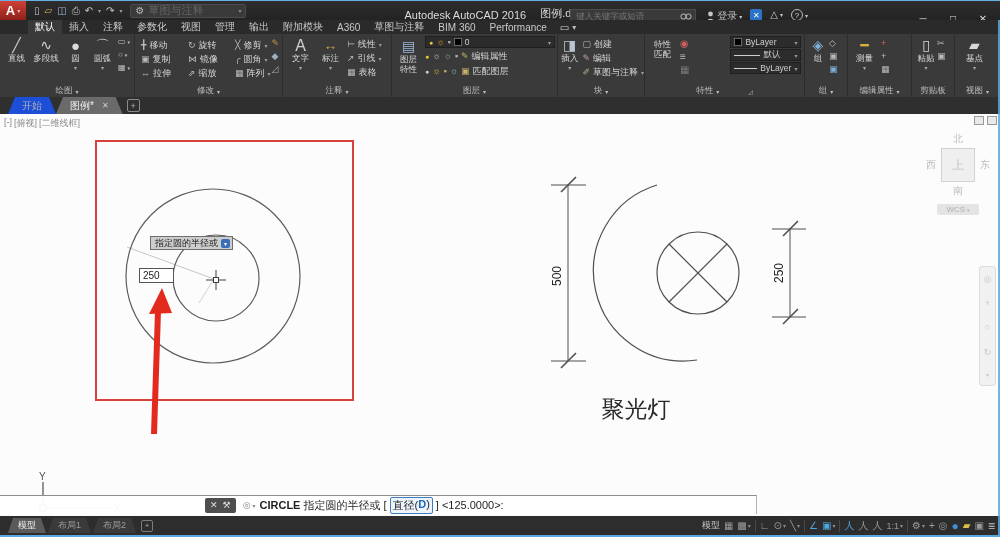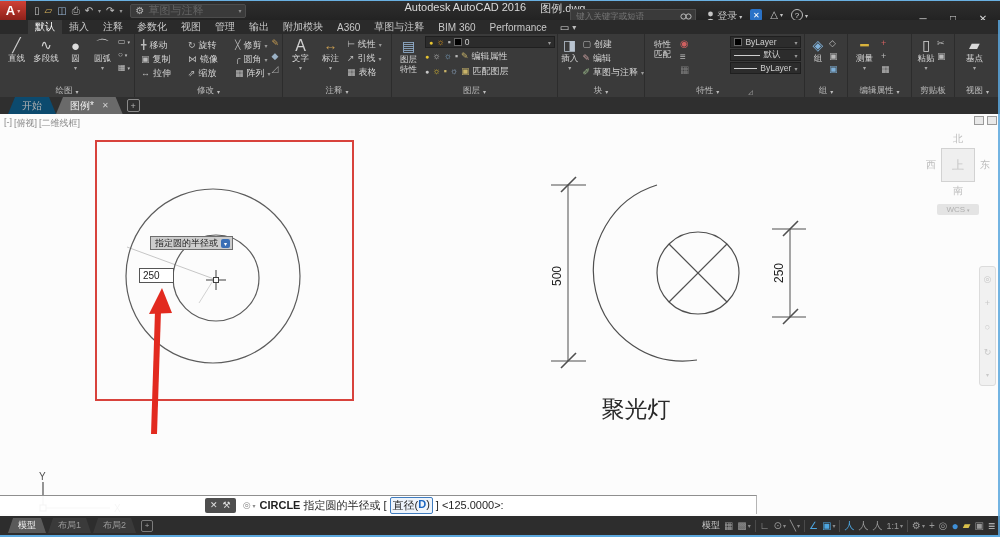--- a/index.html
+++ b/index.html
@@ -9,21 +9,21 @@
   .ic{display:inline-flex;align-items:center;justify-content:center;}
   
   #titlebar{left:0;top:0;width:1000px;height:20px;background:linear-gradient(#2e2e2e,#232323);border-top:1px solid #69b0e2;display:flex;align-items:center;color:#cfcfcf;font-size:10px;}
   #logo{width:26px;height:19px;background:linear-gradient(#d04136,#8e211a);color:#fff;font-weight:bold;font-size:13px;display:flex;align-items:center;justify-content:center;}
   #logo .lc{color:#f4b8b2;font-size:6px;margin-left:2px;}
   .qat{display:flex;align-items:center;gap:5px;margin-left:8px;color:#c4c4c4;font-size:10px;}
   .qat .g{cursor:default;}
   .qat .cs{font-size:6px;color:#9a9a9a;}
   #workspace{margin-left:8px;width:116px;height:14px;background:#3a3a3a;border:1px solid #4c4c4c;border-radius:2px;display:flex;align-items:center;padding:0 4px;gap:4px;}
   #workspace .wtxt{color:#636363;font-size:11px;flex:1;overflow:hidden;white-space:nowrap;}
-  #apptitle{position:absolute;left:0;right:10px;top:0;height:20px;display:flex;align-items:flex-start;justify-content:center;gap:14px;pointer-events:none;}
+  #apptitle{position:absolute;left:0;right:10px;top:0;height:20px;display:flex;align-items:flex-end;justify-content:center;gap:14px;pointer-events:none;}
   #apptitle span{color:#dadada;font-size:11px;}
   #tb-right{position:absolute;right:0;top:8px;height:19px;display:flex;align-items:flex-start;}
   #searchbox{width:126px;height:14px;background:#3a3a3a;border:1px solid #4c4c4c;display:flex;align-items:center;padding:0 3px;margin-right:6px;}
   #searchbox input{flex:1;background:transparent;border:none;outline:none;color:#9a9a9a;font-size:8.5px;width:90px;}
   .tbicon{margin:0 4px;color:#c6c6c6;font-size:10px;display:inline-flex;align-items:center;gap:2px;}
   .xapp{width:12px;height:12px;background:#2a72c7;color:#fff;border-radius:2px;font-size:8px;}
   .helpc{width:12px;height:12px;border:1px solid #bdbdbd;border-radius:50%;font-size:8px;color:#d8d8d8;}
   .winbtn{width:30px;height:18px;color:#d8d8d8;font-size:10px;}
   .winbtn:last-child{margin-right:2px;}
   
@@ -45,21 +45,21 @@
   .sitem .si{font-size:9px;color:#b9b9b9;}
   .sitem .c{font-size:6px;color:#9a9a9a;}
   .combo{height:12px;background:#2c2c2c;border:1px solid #1f1f1f;display:flex;align-items:center;padding:0 3px;gap:3px;font-size:8.5px;color:#cfcfcf;}
   .combo .c{margin-left:auto;font-size:6px;color:#9a9a9a;}
   .lw{display:inline-block;width:26px;border-top:1px solid #cfcfcf;}
   .sw{display:inline-block;width:8px;height:8px;background:#000;border:1px solid #666;}
   .ticon{font-size:9px;}
   
   #filetabs{left:0;top:97px;width:1000px;height:17px;background:#2f2f2f;display:flex;align-items:stretch;padding-left:8px;font-size:10px;}
   .ftab{display:flex;align-items:center;justify-content:center;gap:8px;padding:0 14px;clip-path:polygon(7px 0,calc(100% - 7px) 0,100% 100%,0 100%);}
-  .ftab.start{background:#0c4a6e;color:#b2b2b2;}
+  .ftab.start{background:#1d4ed8;color:#b2b2b2;}
   .ftab.cur{background:#6a6a6a;color:#f2f2f2;}
   .ftab .x{font-size:8px;color:#d0d0d0;}
   #newtab{width:13px;height:13px;margin:2px 0 0 4px;border:1px solid #8a8a8a;border-radius:2px;color:#b5b5b5;font-size:9px;}
   
   #canvas{left:0;top:114px;width:1000px;height:402px;background:#fcfcfc;}
   #vplabel{left:4px;top:117px;font-size:9px;color:#8a8a8a;display:flex;gap:2px;}
   #viewcube{left:922px;top:132px;width:72px;color:#bcbcbc;font-size:10px;text-align:center;}
   #vc-mid{display:flex;align-items:center;justify-content:center;gap:5px;margin:2px 0;}
   #vc-face{width:34px;height:34px;background:#efefef;border:1px solid #d2d2d2;color:#c6c6c6;font-size:12px;display:flex;align-items:center;justify-content:center;}
   #wcs{margin:6px auto 0;width:42px;height:11px;background:#e4e4e4;border-radius:2px;color:#b0b0b0;font-size:8px;display:flex;align-items:center;justify-content:center;gap:2px;}

